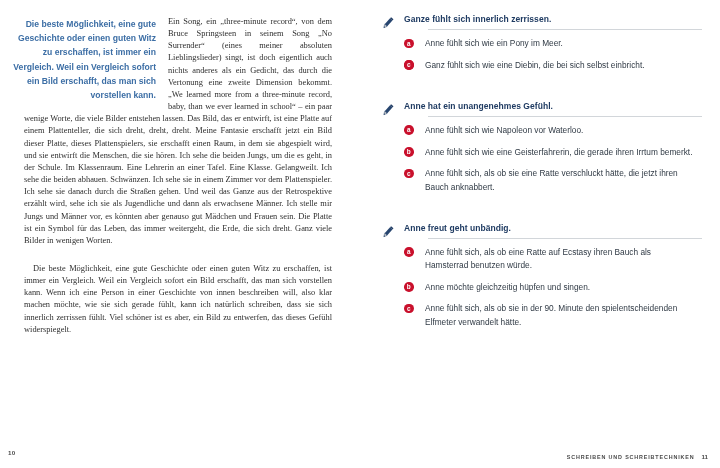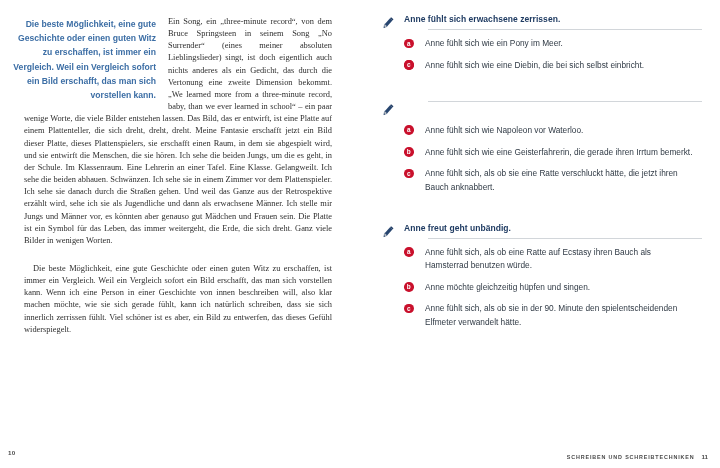--- a/index.html
+++ b/index.html
@@ -179,50 +179,51 @@
         <span class="pencil-icon">
           <svg viewBox="0 0 16 16" width="16" height="16" aria-hidden="true">
             <g transform="rotate(42 8 8)">
               <rect x="6.4" y="1.6" width="3.2" height="1.6" fill="#1f3b62"></rect>
               <rect x="6.4" y="3.2" width="3.2" height="8.0" fill="#27456f"></rect>
               <polygon points="6.4,11.2 9.6,11.2 8.0,14.2" fill="#e8e6e0" stroke="#27456f" stroke-width="0.5"></polygon>
               <polygon points="7.3,13.0 8.7,13.0 8.0,14.3" fill="#1f3b62"></polygon>
             </g>
           </svg>
         </span>
-        <span class="ex-title">Anne fühlt sich erwachsene zerrissen.</span>
+        <span class="ex-title">Ganze fühlt sich innerlich zerrissen.</span>
         <div class="ex-rule"></div>
       </div>
       <ul class="ex-list">
         <li class="ex-item">
           <span class="bullet-letter">a</span>
           <span>Anne fühlt sich wie ein Pony im Meer.</span>
         </li>
         <li class="ex-item">
           <span class="bullet-letter">b</span>
         </li>
         <li class="ex-item">
           <span class="bullet-letter">c</span>
-          <span>Anne fühlt sich wie eine Diebin, die bei sich selbst einbricht.</span>
+          <span>Ganz fühlt sich wie eine Diebin, die bei sich selbst einbricht.</span>
         </li>
       </ul>
     </div>
 
     <div class="exbox">
       <div class="exbox-head">
         <span class="pencil-icon">
           <svg viewBox="0 0 16 16" width="16" height="16" aria-hidden="true">
             <g transform="rotate(42 8 8)">
               <rect x="6.4" y="1.6" width="3.2" height="1.6" fill="#1f3b62"></rect>
               <rect x="6.4" y="3.2" width="3.2" height="8.0" fill="#27456f"></rect>
               <polygon points="6.4,11.2 9.6,11.2 8.0,14.2" fill="#e8e6e0" stroke="#27456f" stroke-width="0.5"></polygon>
               <polygon points="7.3,13.0 8.7,13.0 8.0,14.3" fill="#1f3b62"></polygon>
             </g>
           </svg>
         </span>
+        <span class="ex-title">Anne hat ein unangenehmes Gefühl.</span>
         <div class="ex-rule"></div>
       </div>
       <ul class="ex-list">
         <li class="ex-item">
           <span class="bullet-letter">a</span>
           <span>Anne fühlt sich wie Napoleon vor Waterloo.</span>
         </li>
         <li class="ex-item">
           <span class="bullet-letter">b</span>
           <span>Anne fühlt sich wie eine Geisterfahrerin, die gerade ihren Irrtum bemerkt.</span>

